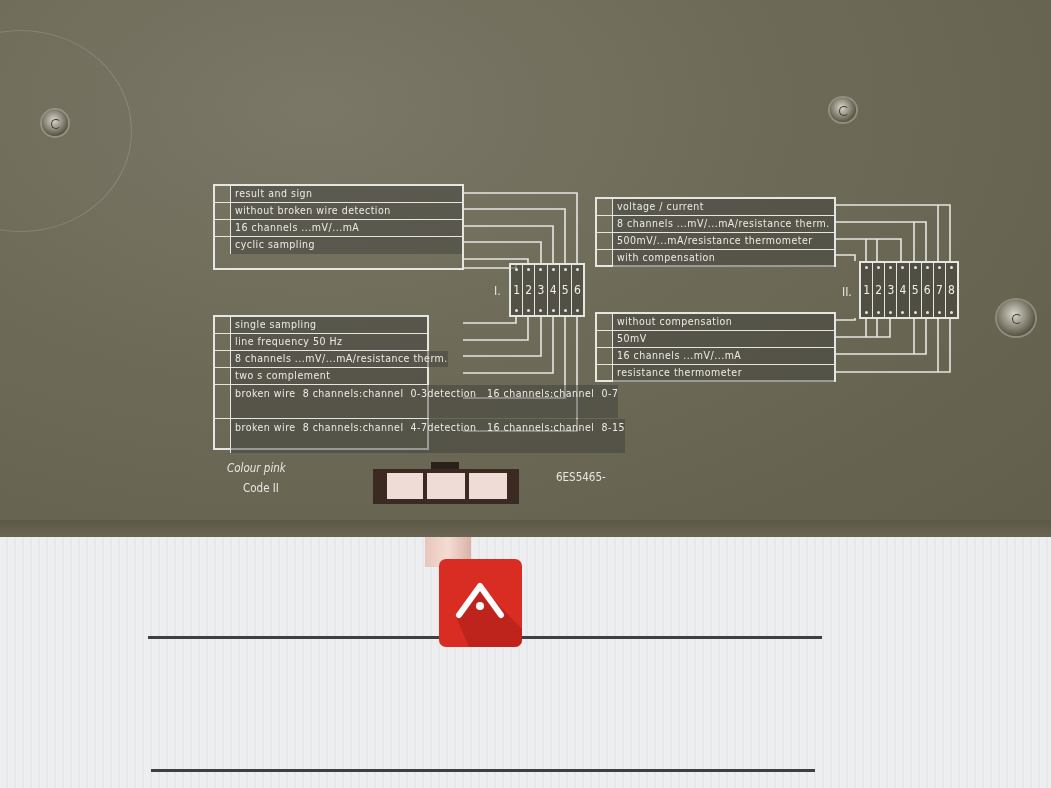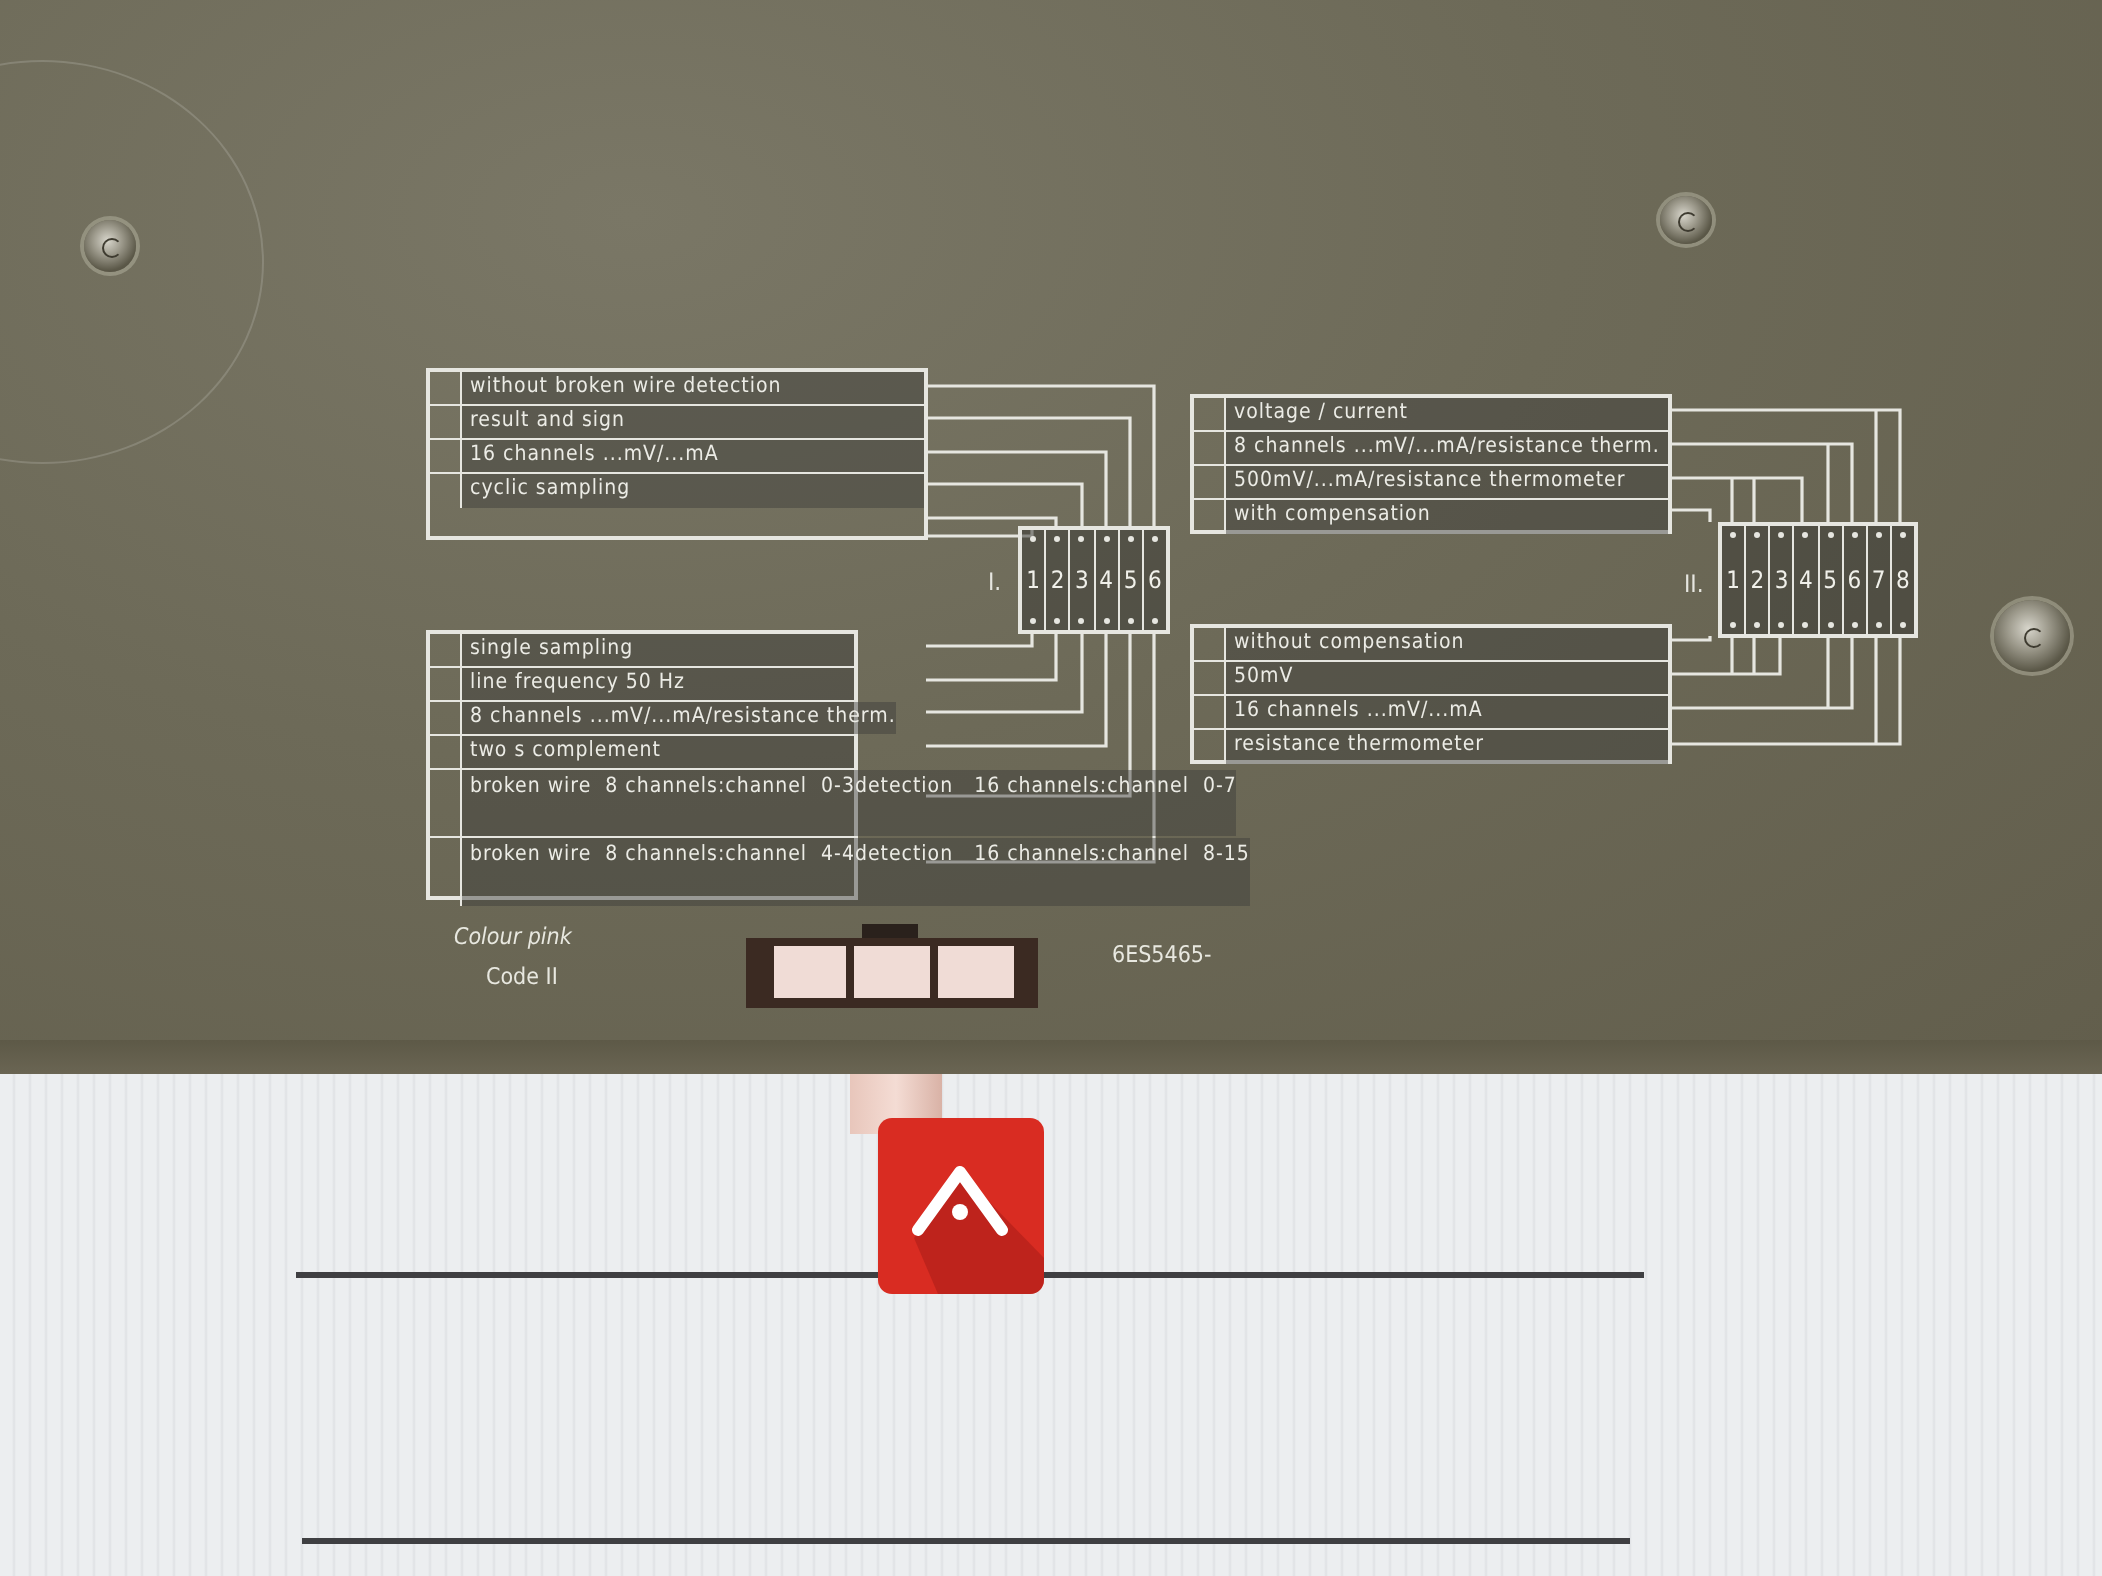--- a/index.html
+++ b/index.html
@@ -85,28 +85,28 @@
       <polyline points="835,354 926,354 926,318"></polyline>
       <polyline points="914,318 914,354"></polyline>
       <polyline points="835,372 950,372 950,318"></polyline>
       <polyline points="938,318 938,372"></polyline>
     </g>
   </svg>
 
   <div class="tbl" style="left:213px;top:184px;width:251px;height:86px;">
     <div class="row">
         <div class="chk"></div>
+        <div class="lbl">result and sign</div>
+      </div>
+    <div class="row">
+        <div class="chk"></div>
         <div class="lbl">without broken wire detection</div>
       </div>
     <div class="row">
         <div class="chk"></div>
-        <div class="lbl">result and sign</div>
-      </div>
-    <div class="row">
-        <div class="chk"></div>
         <div class="lbl">16 channels ...mV/...mA</div>
       </div>
     <div class="row">
         <div class="chk"></div>
         <div class="lbl">cyclic sampling</div>
       </div>
   </div>
 
   <div class="tbl" style="left:213px;top:315px;width:216px;height:135px;">
     <div class="row">
@@ -124,21 +124,21 @@
     <div class="row">
         <div class="chk"></div>
         <div class="lbl">two s complement</div>
       </div>
     <div class="row tall">
         <div class="chk"></div>
         <div class="lbl two"><span>broken wire  8 channels:channel  0-3</span><span>detection   16 channels:channel  0-7</span></div>
       </div>
     <div class="row tall">
         <div class="chk"></div>
-        <div class="lbl two"><span>broken wire  8 channels:channel  4-4</span><span>detection   16 channels:channel  8-15</span></div>
+        <div class="lbl two"><span>broken wire  8 channels:channel  4-7</span><span>detection   16 channels:channel  8-15</span></div>
       </div>
   </div>
 
   <div class="clabel" style="left:494px;top:284px;">I.</div>
   <div class="conn" style="left:509px;top:263px;width:76px;height:54px;">
     <div class="pin">
         <span class="dot"></span>
         <span class="num">1</span>
         <span class="dot"></span>
       </div>

